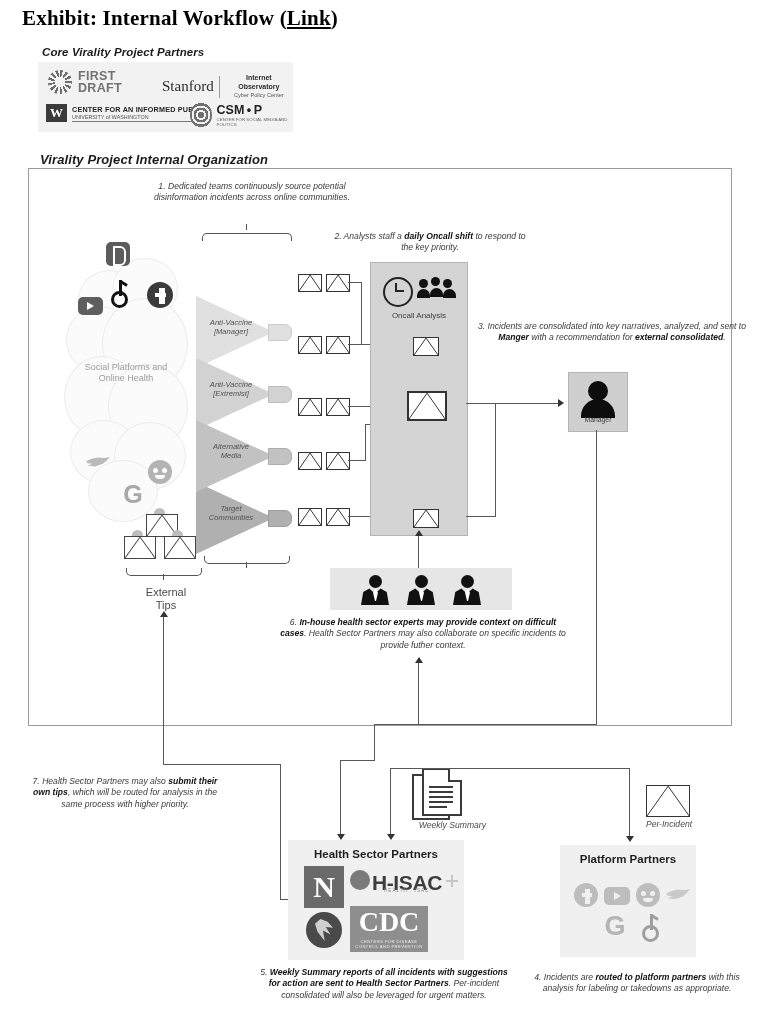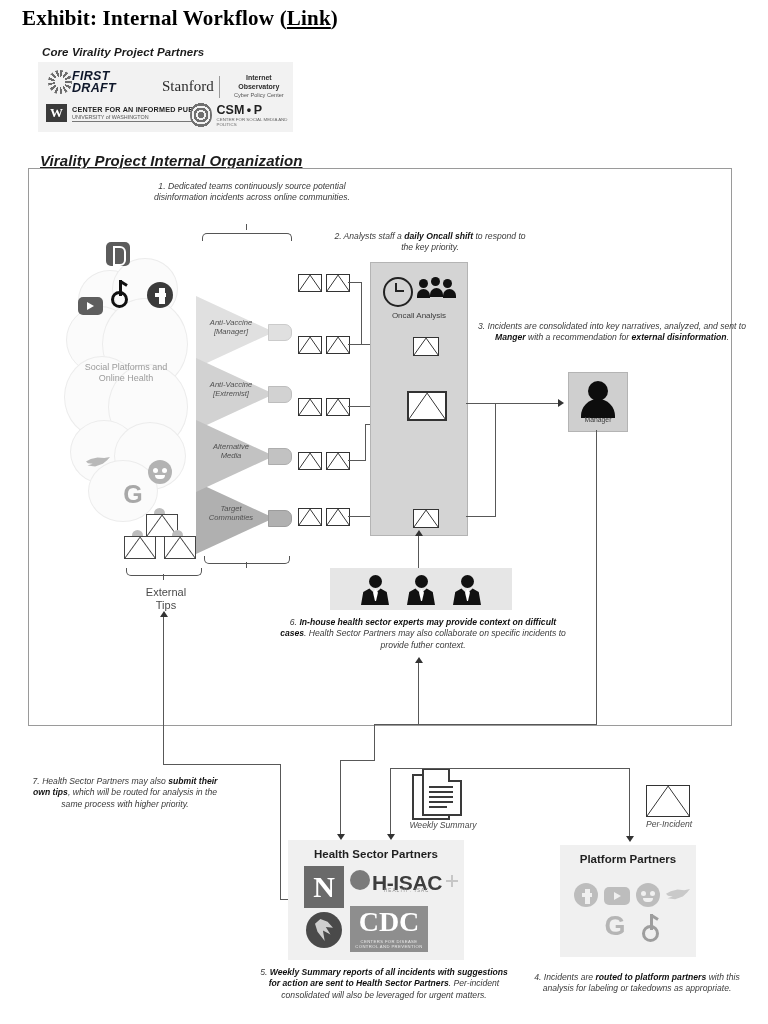--- a/index.html
+++ b/index.html
@@ -14,34 +14,34 @@
     left:22px;top:6px;font-family:"Liberation Serif","DejaVu Serif",serif;
     font-weight:bold;font-size:21px;color:#000;letter-spacing:.2px;
   }
   #title .lnk{text-decoration:underline;}
   
   .section-cap{
     font-style:italic;font-weight:bold;font-size:11.5px;color:#1b1b1b;
     letter-spacing:.1px;
   }
   #cap-partners{left:42px;top:46px;}
-  #cap-org{left:40px;top:152px;font-size:15px;text-decoration:underline;}
+  #cap-org{left:40px;top:152px;font-size:13px;}
   
   #partner-strip{
     left:38px;top:62px;width:255px;height:70px;background:#f2f2f2;
   }
   .logo-row{position:absolute;display:flex;align-items:center;}
   #fd-logo{left:10px;top:8px;}
   .fd-mark{
     width:24px;height:24px;border-radius:50%;
     background:
       radial-gradient(circle at 50% 50%, #f2f2f2 0 5.5px, transparent 5.5px),
       repeating-conic-gradient(#6d6d6d 0 14deg,#f2f2f2 14deg 28deg);
   }
-  .fd-txt{font-weight:bold;font-size:12.5px;line-height:12px;color:#0f172a;letter-spacing:.3px;font-style:italic;}
+  .fd-txt{margin-left:6px;font-weight:bold;font-size:12.5px;line-height:12px;color:#737373;letter-spacing:.3px;}
   #stanford-logo{left:124px;top:12px;text-align:center;}
   .st-name{font-family:"Liberation Serif","DejaVu Serif",serif;font-size:15px;color:#2b2b2b;}
   .st-bar{width:1px;height:22px;background:#9a9a9a;margin:0 5px;}
   .st-sub{font-size:7px;line-height:8.5px;color:#2b2b2b;font-weight:bold;}
   .st-sub i{display:block;font-weight:normal;font-size:5.6px;color:#555;font-style:normal;}
   #uw-logo{left:8px;top:42px;}
   .uw-w{
     width:21px;height:18px;background:#3a3a3a;color:#fff;font-weight:bold;
     font-size:13px;text-align:center;line-height:18px;
     font-family:"Liberation Serif","DejaVu Serif",serif;
@@ -147,21 +147,21 @@
   
   .pbox{position:absolute;background:#f0f0f0;}
   #hsp-box{left:288px;top:840px;width:176px;height:120px;}
   #pp-box{left:560px;top:845px;width:136px;height:112px;}
   .pbox-title{position:absolute;left:0;top:8px;width:100%;text-align:center;
               font-weight:bold;font-size:11.5px;color:#1f1f1f;}
   
   #wsum{left:412px;top:768px;width:62px;height:64px;}
   .doc{position:absolute;border:2px solid #3a3a3a;background:#fff;}
   .docline{position:absolute;height:2px;background:#3a3a3a;}
-  #wsum-label{position:absolute;left:-12px;top:52px;width:86px;text-align:center;
+  #wsum-label{position:absolute;left:-12px;top:52px;width:86px;text-align:right;
               font-style:italic;font-size:8.6px;color:#4a4a4a;}
   
   #perinc{left:646px;top:785px;width:46px;height:46px;}
   #perinc-label{position:absolute;left:-20px;top:34px;width:86px;text-align:center;
                 font-style:italic;font-size:8.6px;color:#4a4a4a;}
   
   .ln{position:absolute;background:#585858;}
   .lnh{height:1.2px;}
   .lnv{width:1.2px;}
   .arrow{position:absolute;width:0;height:0;}
@@ -225,21 +225,21 @@
 
 <div class="abs note" id="note1">
   <span>1. </span><span>Dedicated teams continuously source potential disinformation incidents across online communities.</span>
 </div>
 
 <div class="abs note" id="note2">
   <span>2. Analysts staff a </span><b>daily Oncall shift</b><span> to respond to the key priority.</span>
 </div>
 
 <div class="abs note" id="note3">
-  <span>3. Incidents are consolidated into key narratives, analyzed, and sent to </span><b>Manger</b><span> with a recommendation for </span><b>external disinformation</b><span>.</span>
+  <span>3. Incidents are consolidated into key narratives, analyzed, and sent to </span><b>Manger</b><span> with a recommendation for </span><b>external consolidated</b><span>.</span>
 </div>
 
 <div class="abs" id="cloud">
   <div class="puff" style="left:16px;top:26px;width:62px;height:58px;"></div>
   <div class="puff" style="left:50px;top:14px;width:64px;height:60px;"></div>
   <div class="puff" style="left:4px;top:62px;width:66px;height:66px;"></div>
   <div class="puff" style="left:40px;top:54px;width:84px;height:90px;"></div>
   <div class="puff" style="left:2px;top:112px;width:74px;height:80px;"></div>
   <div class="puff" style="left:46px;top:120px;width:78px;height:84px;"></div>
   <div class="puff" style="left:8px;top:176px;width:66px;height:62px;"></div>

